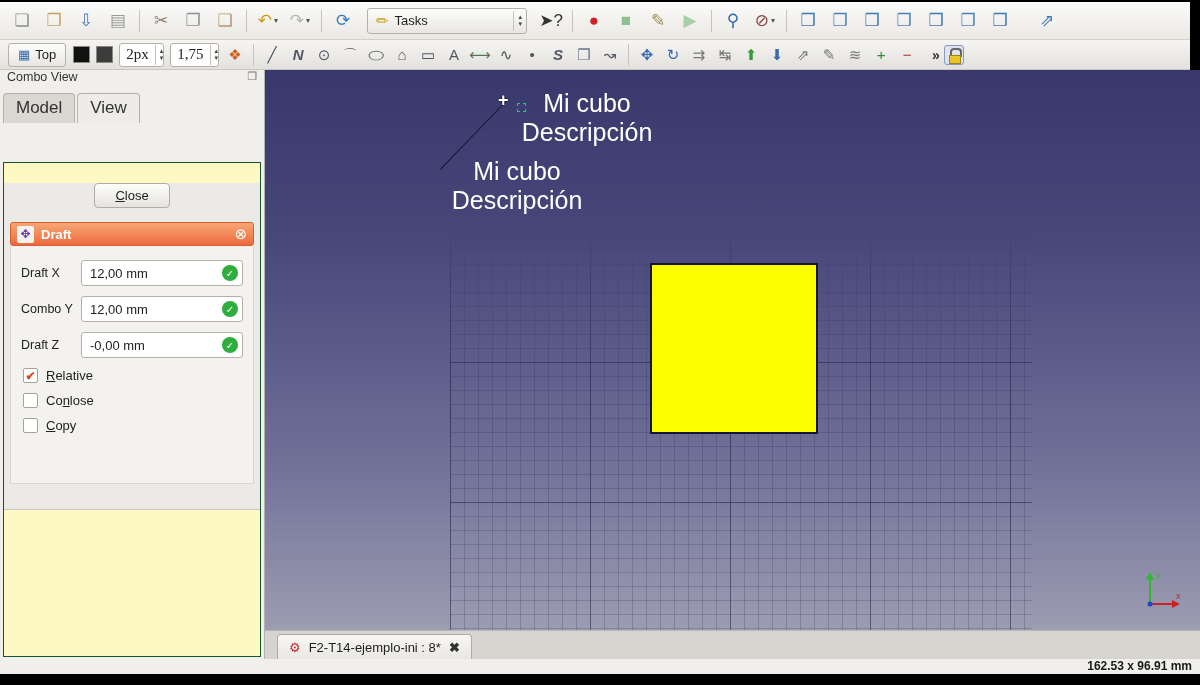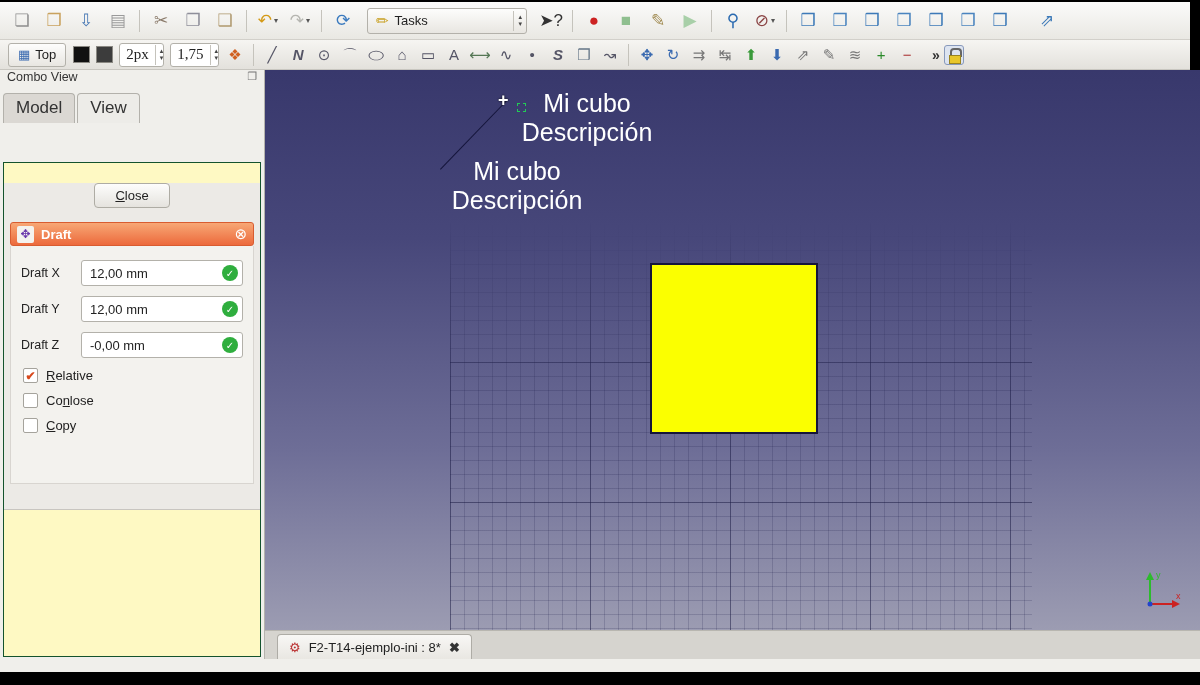--- a/index.html
+++ b/index.html
@@ -323,21 +323,21 @@
 
           <div class="task-b">
             <div class="frow">
               <label class="flabel">Draft X</label>
               <span class="fbox">
                 <input class="finput" value="12,00 mm" style="">
                 <span class="okicon">✓</span>
               </span>
             </div>
             <div class="frow">
-              <label class="flabel">Draft Y</label>
+              <label class="flabel">Combo Y</label>
               <span class="fbox">
                 <input class="finput" value="12,00 mm" style="">
                 <span class="okicon">✓</span>
               </span>
             </div>
             <div class="frow">
               <label class="flabel">Draft Z</label>
               <span class="fbox">
                 <input class="finput" value="-0,00 mm" style="">
                 <span class="okicon">✓</span>
@@ -396,14 +396,17 @@
     </div>
 
     <div class="doctabs">
       <div class="doctab">
         <span class="doc-ic">⚙</span>
         <span>F2-T14-ejemplo-ini : 8*</span>
         <span class="tab-x">✖</span>
       </div>
     </div>
 
+    <div class="status">
+      <span class="dims">162.53 x 96.91 mm</span>
+    </div>
   </div>
 </div>
 
 </body></html>

